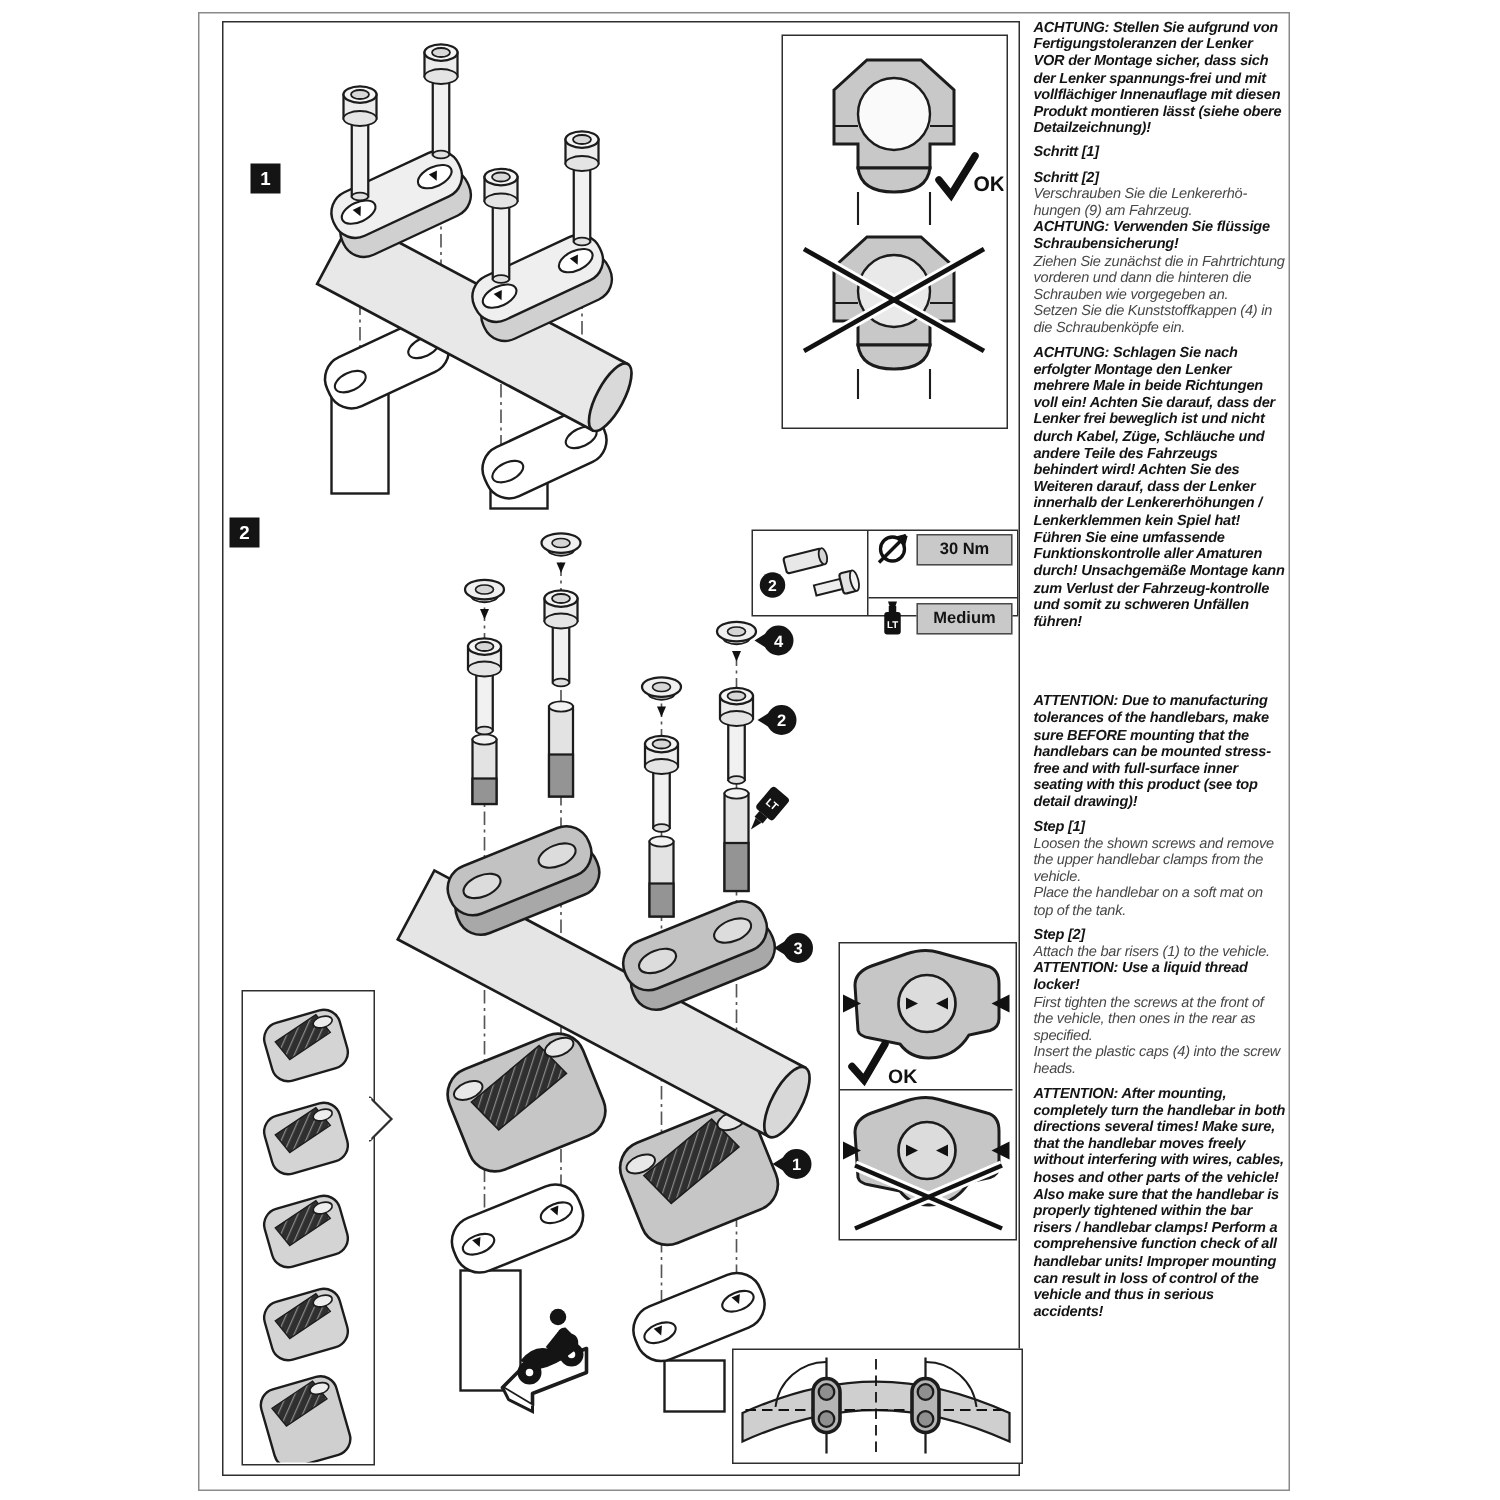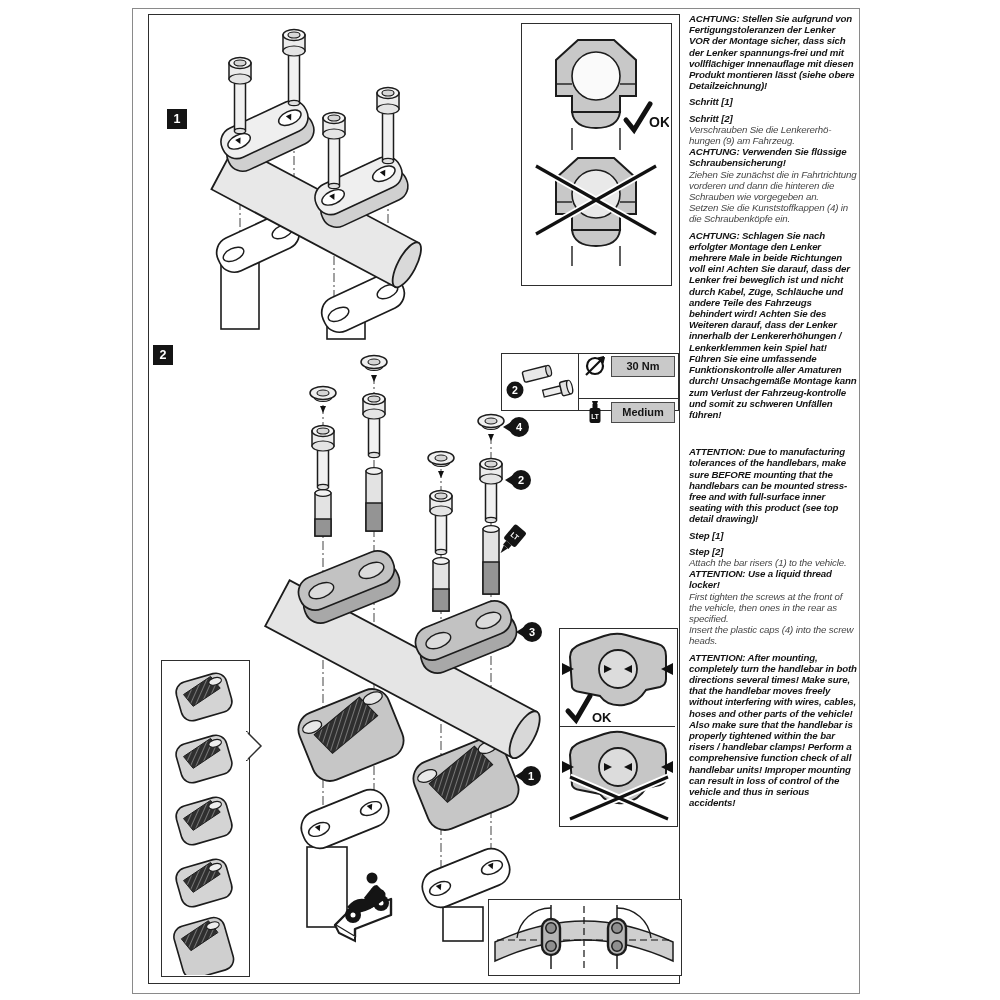--- a/index.html
+++ b/index.html
@@ -13,21 +13,21 @@
   .inset{border:1.5px solid #2e2e2e;background:#fff;box-sizing:border-box;}
   
   .stepbadge{width:20px;height:20px;background:#141414;color:#fff;font-weight:bold;
              font-size:12.5px;display:flex;align-items:center;justify-content:center;}
   
   .textcol{left:689px;top:13px;width:168px;}
   .block{font-size:9.7px;line-height:11.2px;letter-spacing:-0.15px;white-space:pre-line;
          color:#474747;font-style:italic;}
   .block.bold,.block.heading{font-weight:bold;color:#141414;}
   .gap-small{margin-top:5px;}
-  .gap-section{margin-top:26px;}
+  .gap-section{margin-top:42px;}
   
   .torque{left:352px;top:338px;width:178px;height:58px;display:flex;}
   .torque .kitcell{flex:0 0 76px;border-right:1.5px solid #2e2e2e;position:relative;}
   .torque .vals{flex:1;display:flex;flex-direction:column;gap:20px;}
   .torque .row{flex:1;display:flex;align-items:center;padding-left:4px;}
   .torque .row + .row{border-top:1.5px solid #2e2e2e;}
   .valbox{margin-left:auto;margin-right:3px;background:#c9c9c9;border:1px solid #4a4a4a;
           width:62px;height:19px;display:flex;align-items:center;justify-content:center;
           font-weight:bold;font-size:11px;color:#141414;}
   svg{display:block;}
@@ -426,19 +426,21 @@
     <div class="block bold" lang="de">ACHTUNG: Stellen Sie aufgrund von Fertigungstoleranzen der Lenker VOR der Montage sicher, dass sich der Lenker spannungs-frei und mit vollflächiger Innenauflage mit diesen Produkt montieren lässt (siehe obere Detailzeichnung)!</div>
     <div class="block heading gap-small" lang="de">Schritt [1]</div>
     <div class="block heading gap-small" lang="de">Schritt [2]</div>
     <div class="block regular" lang="de">Verschrauben Sie die Lenkererhö-hungen (9) am Fahrzeug.</div>
     <div class="block bold" lang="de">ACHTUNG: Verwenden Sie flüssige Schraubensicherung!</div>
     <div class="block regular" lang="de">Ziehen Sie zunächst die in Fahrtrichtung vorderen und dann die hinteren die Schrauben wie vorgegeben an.
 Setzen Sie die Kunststoffkappen (4) in die Schraubenköpfe ein.</div>
     <div class="block bold gap-small" lang="de">ACHTUNG: Schlagen Sie nach erfolgter Montage den Lenker mehrere Male in beide Richtungen voll ein! Achten Sie darauf, dass der Lenker frei beweglich ist und nicht durch Kabel, Züge, Schläuche und andere Teile des Fahrzeugs behindert wird! Achten Sie des Weiteren darauf, dass der Lenker innerhalb der Lenkererhöhungen / Lenkerklemmen kein Spiel hat! Führen Sie eine umfassende Funktionskontrolle aller Amaturen durch! Unsachgemäße Montage kann zum Verlust der Fahrzeug-kontrolle und somit zu schweren Unfällen führen!</div>
     <div class="block bold gap-section" lang="en">ATTENTION: Due to manufacturing tolerances of the handlebars, make sure BEFORE mounting that the handlebars can be mounted stress-free and with full-surface inner seating with this product (see top detail drawing)!</div>
     <div class="block heading gap-small" lang="en">Step [1]</div>
+    <div class="block regular" lang="en">Loosen the shown screws and remove the upper handlebar clamps from the vehicle.
+Place the handlebar on a soft mat on top of the tank.</div>
     <div class="block heading gap-small" lang="en">Step [2]</div>
     <div class="block regular" lang="en">Attach the bar risers (1) to the vehicle.</div>
     <div class="block bold" lang="en">ATTENTION: Use a liquid thread locker!</div>
     <div class="block regular" lang="en">First tighten the screws at the front of the vehicle, then ones in the rear as specified.
 Insert the plastic caps (4) into the screw heads.</div>
     <div class="block bold gap-small" lang="en">ATTENTION: After mounting, completely turn the handlebar in both directions several times! Make sure, that the handlebar moves freely without interfering with wires, cables, hoses and other parts of the vehicle! Also make sure that the handlebar is properly tightened within the bar risers / handlebar clamps! Perform a comprehensive function check of all handlebar units! Improper mounting can result in loss of control of the vehicle and thus in serious accidents!</div>
   </div>
 
 </body></html>

